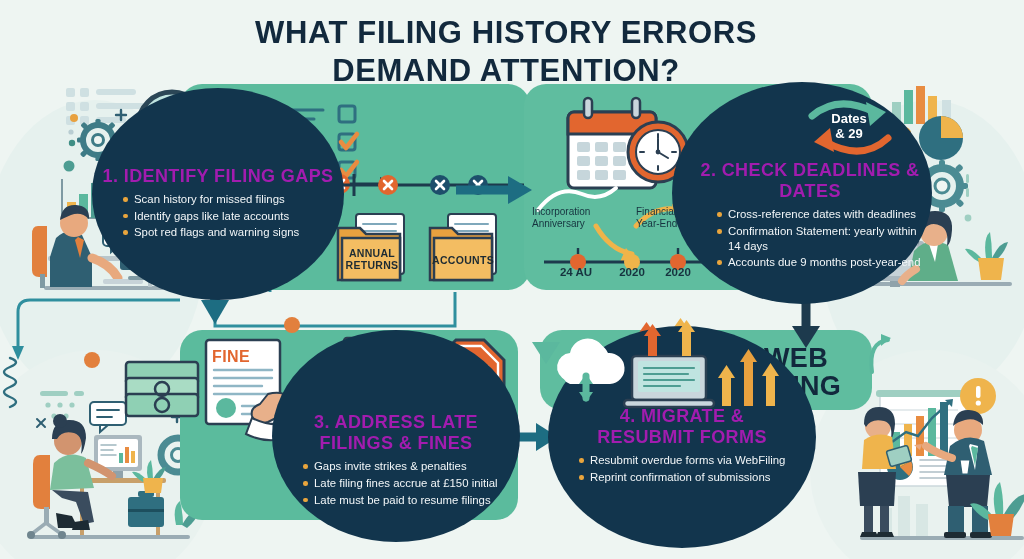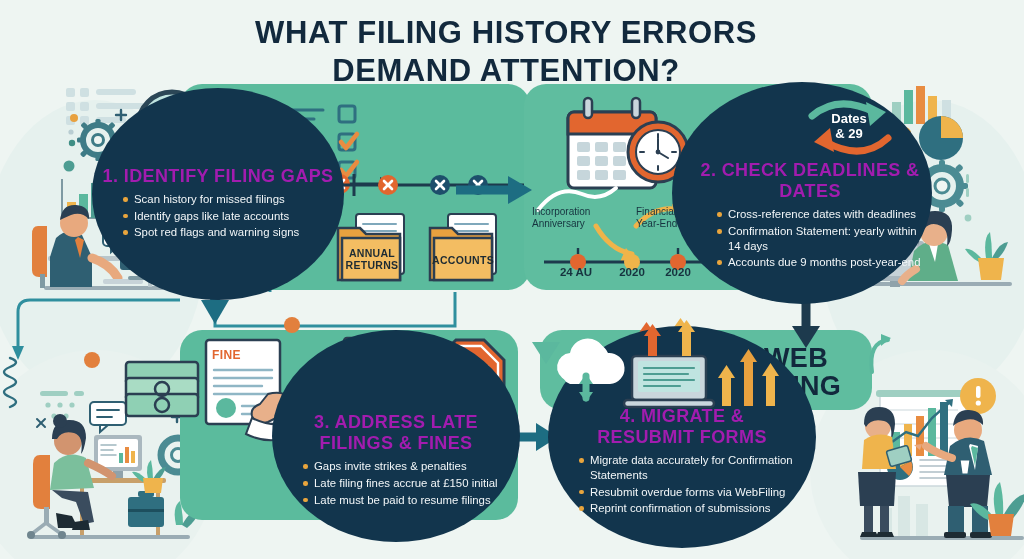--- a/index.html
+++ b/index.html
@@ -47,21 +47,21 @@
   }
   .tl-label{font-size:10px;color:#16333f;line-height:1.2;}
   .tl-date{font-size:11.5px;font-weight:bold;color:#16333f;text-align:center;}
   .dates-badge{
     font-size:13px;font-weight:bold;color:#ffffff;text-align:center;line-height:1.12;
   }
   .webfiling{
     font-size:27px;font-weight:bold;color:#12293d;text-align:center;
     line-height:1.02;letter-spacing:.3px;
   }
-  .fine-word{font-size:12px;font-weight:bold;color:#e2662f;letter-spacing:.4px;text-align:right;}
+  .fine-word{font-size:16px;font-weight:bold;color:#e2662f;letter-spacing:.4px;text-align:right;}
   .stop-word{font-size:13px;font-weight:bold;color:#ffffff;letter-spacing:.3px;}
   .paid-word{
     font-size:12.5px;font-weight:bold;color:#3e8d80;letter-spacing:.5px;
     transform:rotate(-9deg);
   }
   svg{display:block;overflow:visible;}
 </style>
 </head>
 <body>
 
@@ -804,21 +804,20 @@
       <rect x="210" y="34" width="9" height="32" fill="#efb44c"></rect>
       <path d="M206 36 l8.5 -13 l8.5 13z" fill="#efb44c"></path>
     </g>
   </svg>
   <div class="abs" style="left:554px;top:406px;width:256px;">
     <div class="step-title">
       <div>4. MIGRATE &amp;</div>
       <div>RESUBMIT FORMS</div>
     </div>
     <ul class="bullets" style="margin-left:24px;margin-right:10px;">
-      <li>Migrate data accurately for Confirmation Statements</li>
       <li>Resubmit overdue forms via WebFiling</li>
       <li>Reprint confirmation of submissions</li>
     </ul>
   </div>
 
   <div class="abs title">
     <div>WHAT FILING HISTORY ERRORS</div>
     <div>DEMAND ATTENTION?</div>
   </div>
 

